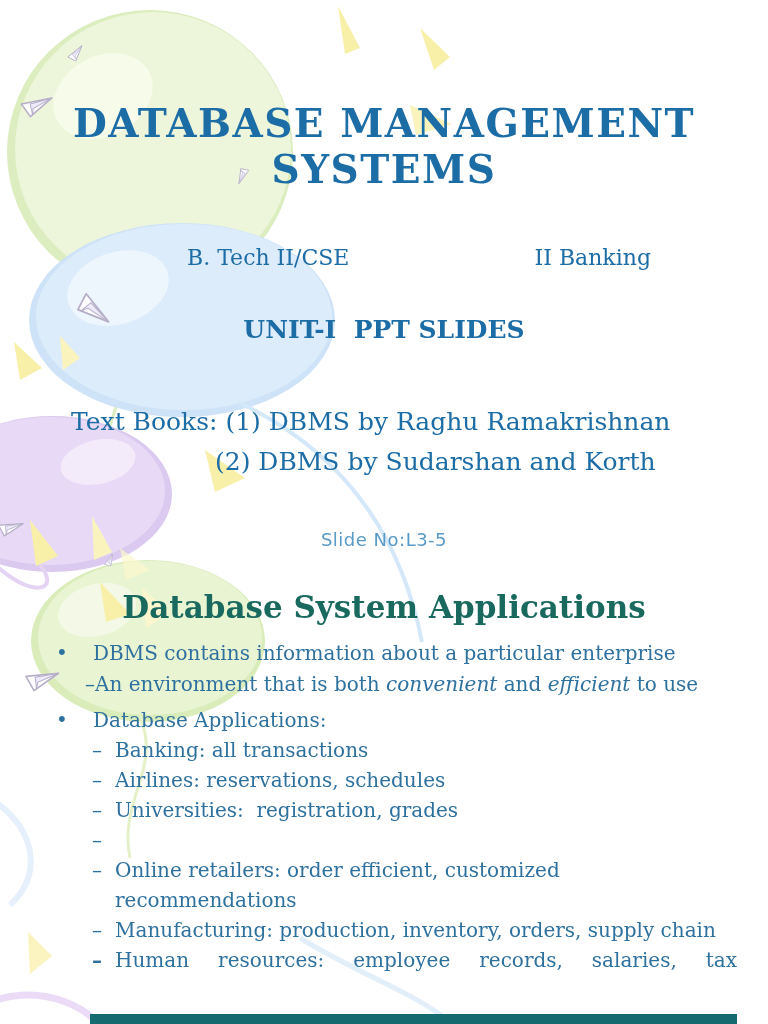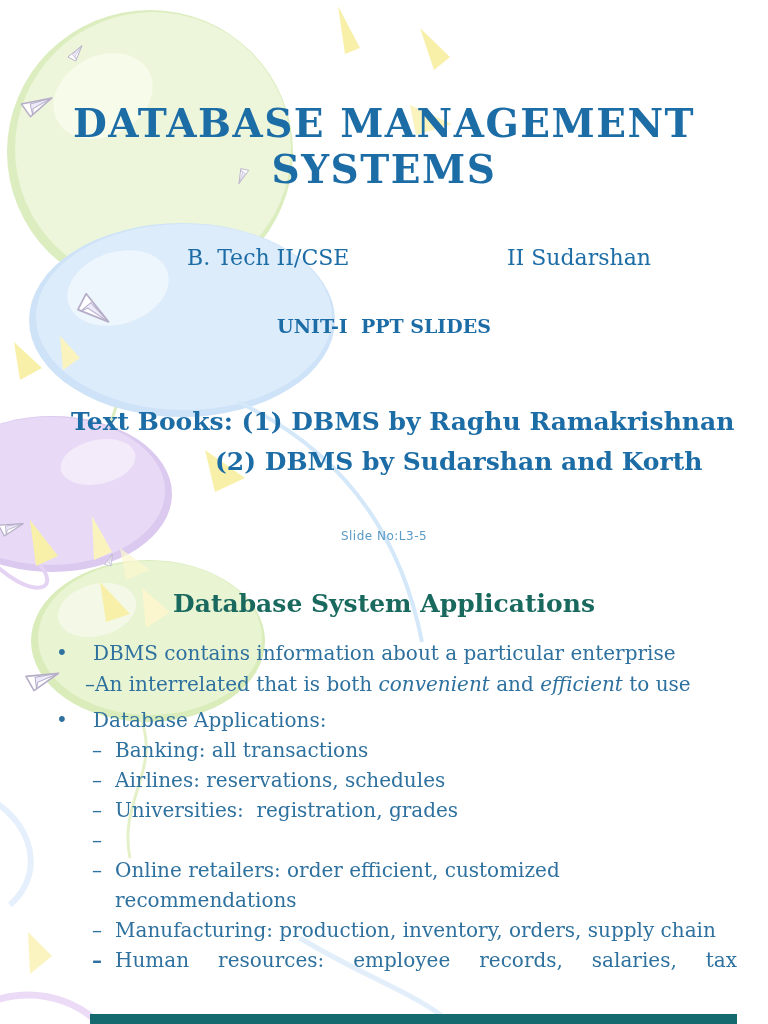--- a/index.html
+++ b/index.html
@@ -8,29 +8,29 @@
     font-family:"DejaVu Serif","Liberation Serif",serif;
   }
   .deco{position:absolute;left:0;top:0;z-index:0;pointer-events:none;}
   .content{position:absolute;left:0;top:0;width:768px;height:1024px;z-index:1;}
 
   .title{position:absolute;top:100px;left:20px;width:728px;text-align:center;
     font-size:39px;font-weight:bold;letter-spacing:1.5px;color:var(--title-blue,#1c6ca6);}
   .courseline{position:absolute;top:245px;left:152px;width:464px;display:flex;
     justify-content:space-between;font-size:22px;font-weight:normal;color:var(--title-blue,#1c6ca6);margin-left:35px;}
   .unitline{position:absolute;top:315px;left:20px;width:728px;text-align:center;
-    font-size:19px;font-weight:bold;color:var(--title-blue,#1c6ca6);white-space:pre-wrap;}
-  .books{position:absolute;top:402px;left:71px;font-size:25px;font-weight:bold;
+    font-size:25px;font-weight:bold;color:var(--title-blue,#1c6ca6);white-space:pre-wrap;}
+  .books{position:absolute;top:402px;left:71px;font-size:25px;font-weight:normal;
     color:var(--title-blue,#1c6ca6);line-height:40px;}
   .books .line2{padding-left:144px;}
   .slideno{position:absolute;top:529px;left:20px;width:728px;text-align:center;
-    font-size:12px;font-family:"DejaVu Sans","Liberation Sans",sans-serif;
+    font-size:18px;font-family:"DejaVu Sans","Liberation Sans",sans-serif;
     color:var(--slideno-blue,#5a9ac6);letter-spacing:0.5px;}
   .heading{position:absolute;top:589px;left:20px;width:728px;text-align:center;
-    font-size:25px;font-weight:bold;color:var(--heading-teal,#19695e);}
+    font-size:31px;font-weight:bold;color:var(--heading-teal,#19695e);}
 
   .list{position:absolute;top:637px;left:48px;width:700px;font-size:20px;
     color:var(--body-blue,#2e719f);}
   .l1{display:flex;line-height:32px;}
   .l1 .bullet{width:37px;padding-left:8px;}
   .sub1{padding-left:37px;line-height:30px;white-space:pre-wrap;}
   .item2{margin-top:6px;line-height:30px;}
   .l2{display:flex;padding-left:44px;line-height:30px;}
   .l2 .dash{width:23px;}
   .l2 .txt{width:622px;white-space:pre-wrap;}
@@ -112,42 +112,42 @@
   <use href="#pplane" transform="translate(102,560) rotate(-30) scale(0.4)"></use>
   <use href="#pplane" transform="translate(30,664) rotate(18) scale(1.0)"></use>
 </svg>
 
 <div class="content">
 
   <div class="title">DATABASE MANAGEMENT SYSTEMS</div>
 
   <div class="courseline">
     <span>B. Tech II/CSE</span>
-    <span>II Sudarshan</span>
+    <span>II Banking</span>
   </div>
 
   <div class="unitline">UNIT-I  PPT SLIDES</div>
 
   <div class="books">
     <div class="line1">Text Books: (1) DBMS by Raghu Ramakrishnan</div>
     <div class="line2">(2) DBMS by Sudarshan and Korth</div>
   </div>
 
   <div class="slideno">Slide No:L3-5</div>
 
   <div class="heading">Database System Applications</div>
 
   <div class="list">
 
     <div class="l1">
       <span class="bullet">•</span>
       <span class="txt">DBMS contains information about a particular enterprise</span>
     </div>
 
-    <div class="sub1"><span>–An interrelated that is both </span><i>convenient</i><span> and </span><i>efficient</i><span> to use</span></div>
+    <div class="sub1"><span>–An environment that is both </span><i>convenient</i><span> and </span><i>efficient</i><span> to use</span></div>
 
     <div class="l1 item2">
       <span class="bullet">•</span>
       <span class="txt">Database Applications:</span>
     </div>
 
     <div class="l2">
       <span class="dash">–</span>
       <span class="txt">Banking: all transactions</span>
     </div>

